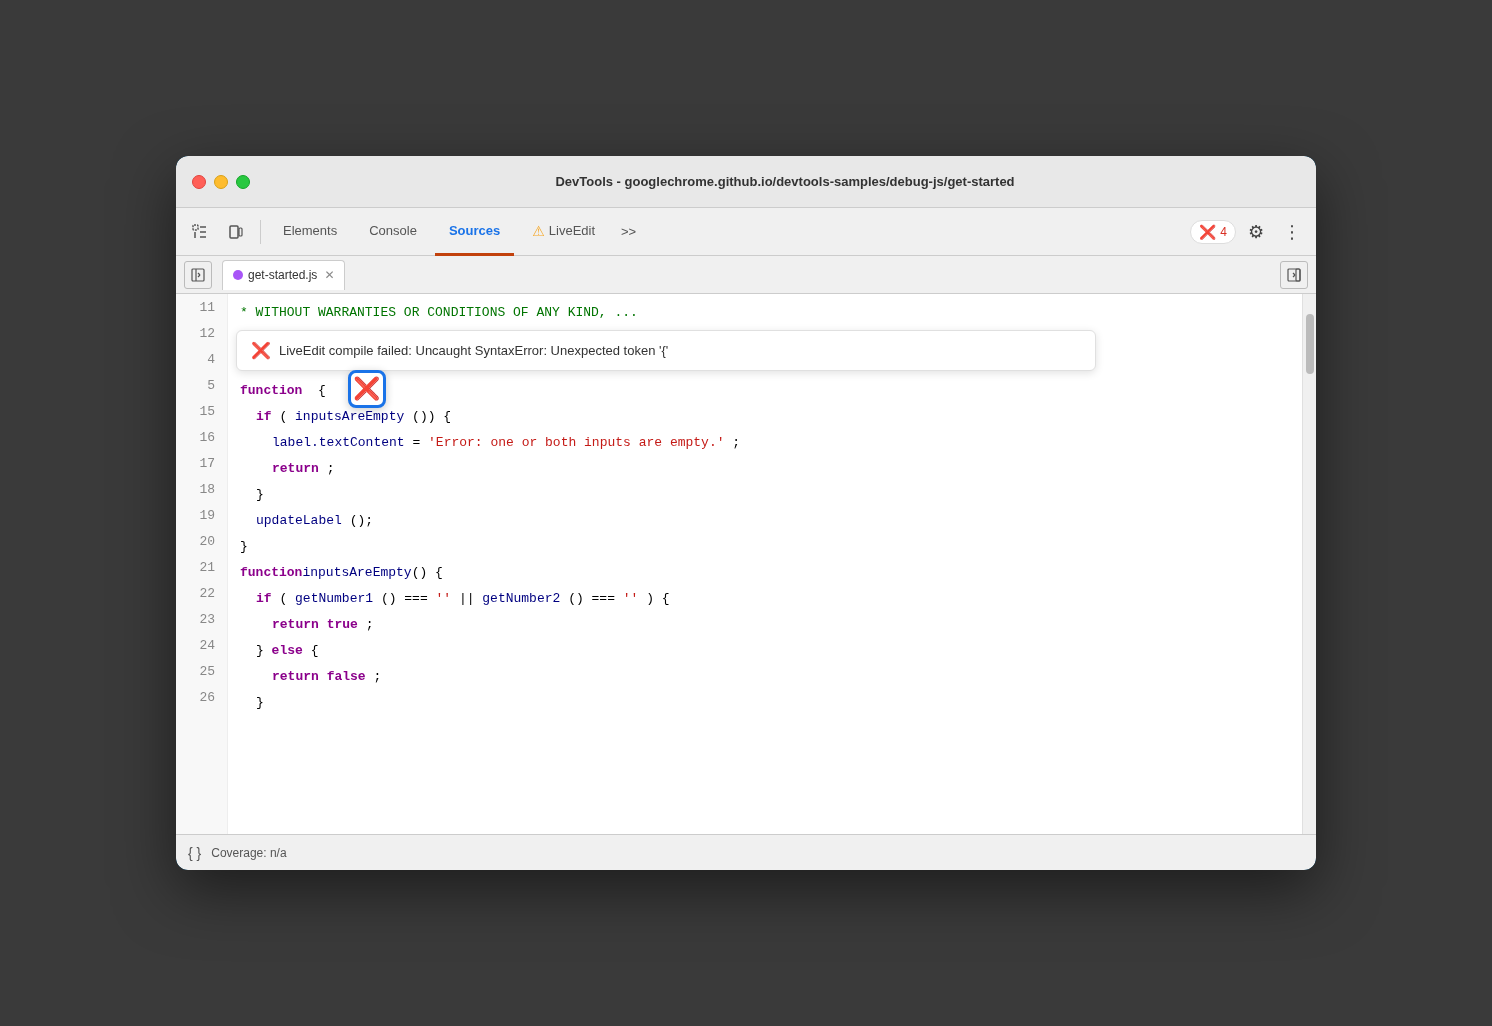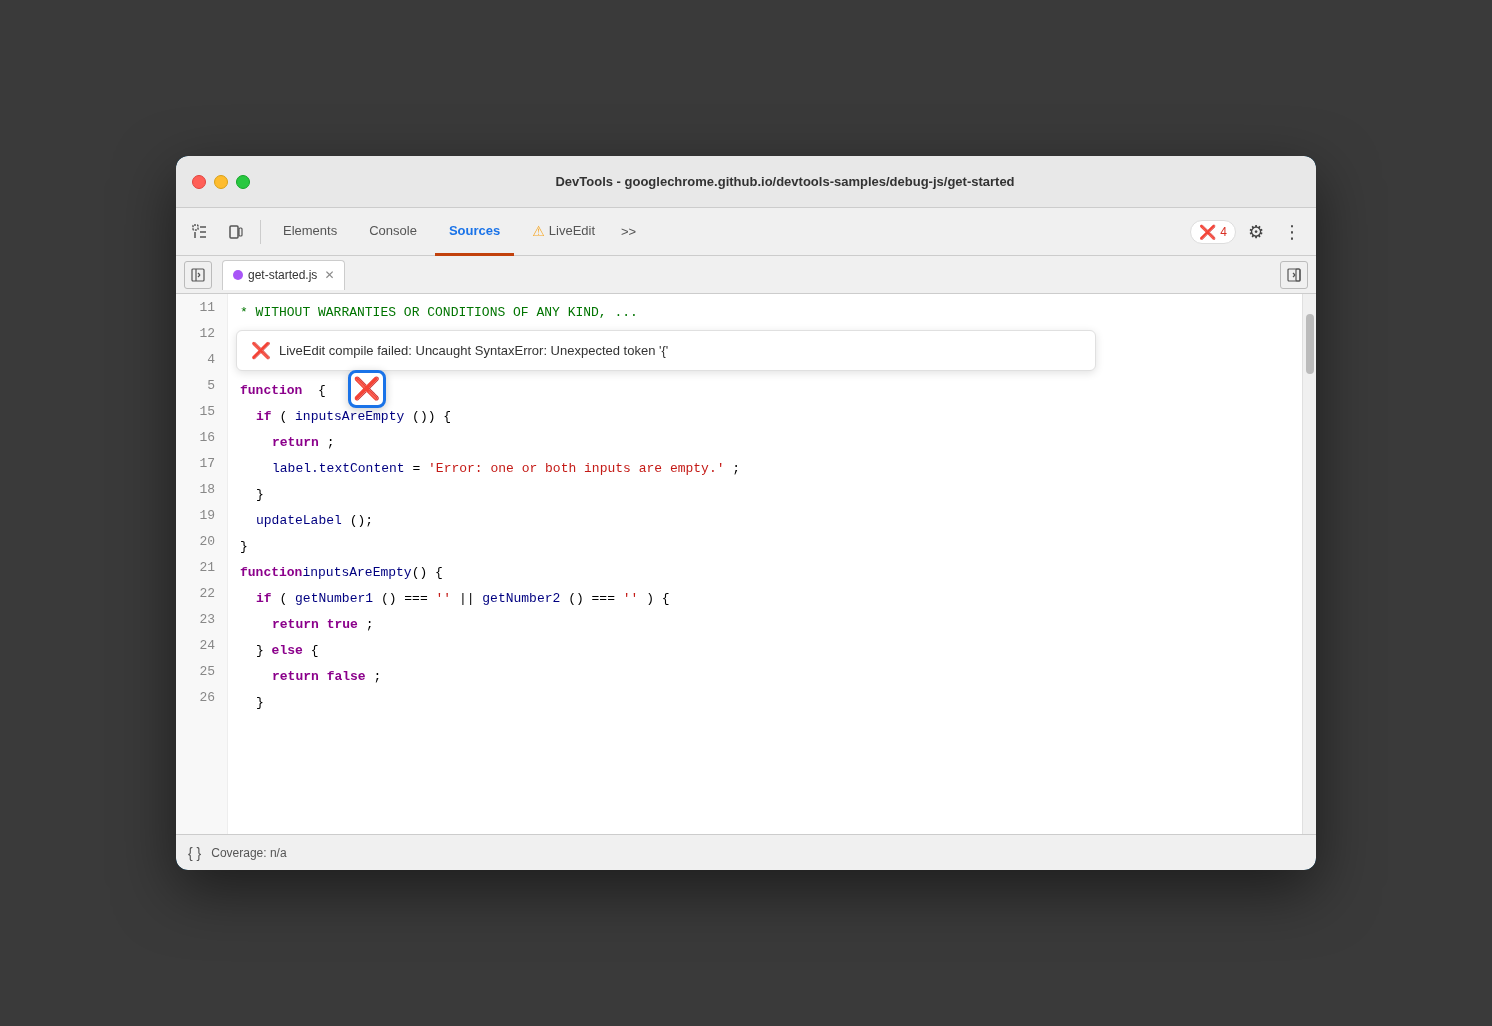--- a/index.html
+++ b/index.html
@@ -466,30 +466,30 @@
           <span style="padding-left:16px;">
             <span class="kw">if</span>
             <span> (</span>
             <span style="color:#000080;">inputsAreEmpty</span>
             <span>()) {</span>
           </span>
         </div>
 
         <div class="code-line">
           <span style="padding-left:32px;">
-            <span class="kw">return</span>
-            <span>;</span>
-          </span>
-        </div>
-
-        <div class="code-line">
-          <span style="padding-left:32px;">
             <span style="color:#000080;">label.textContent</span>
             <span> = </span>
             <span class="str">'Error: one or both inputs are empty.'</span>
+            <span>;</span>
+          </span>
+        </div>
+
+        <div class="code-line">
+          <span style="padding-left:32px;">
+            <span class="kw">return</span>
             <span>;</span>
           </span>
         </div>
 
         <div class="code-line">
           <span style="padding-left:16px;">}</span>
         </div>
 
         <div class="code-line">
           <span style="padding-left:16px;">

